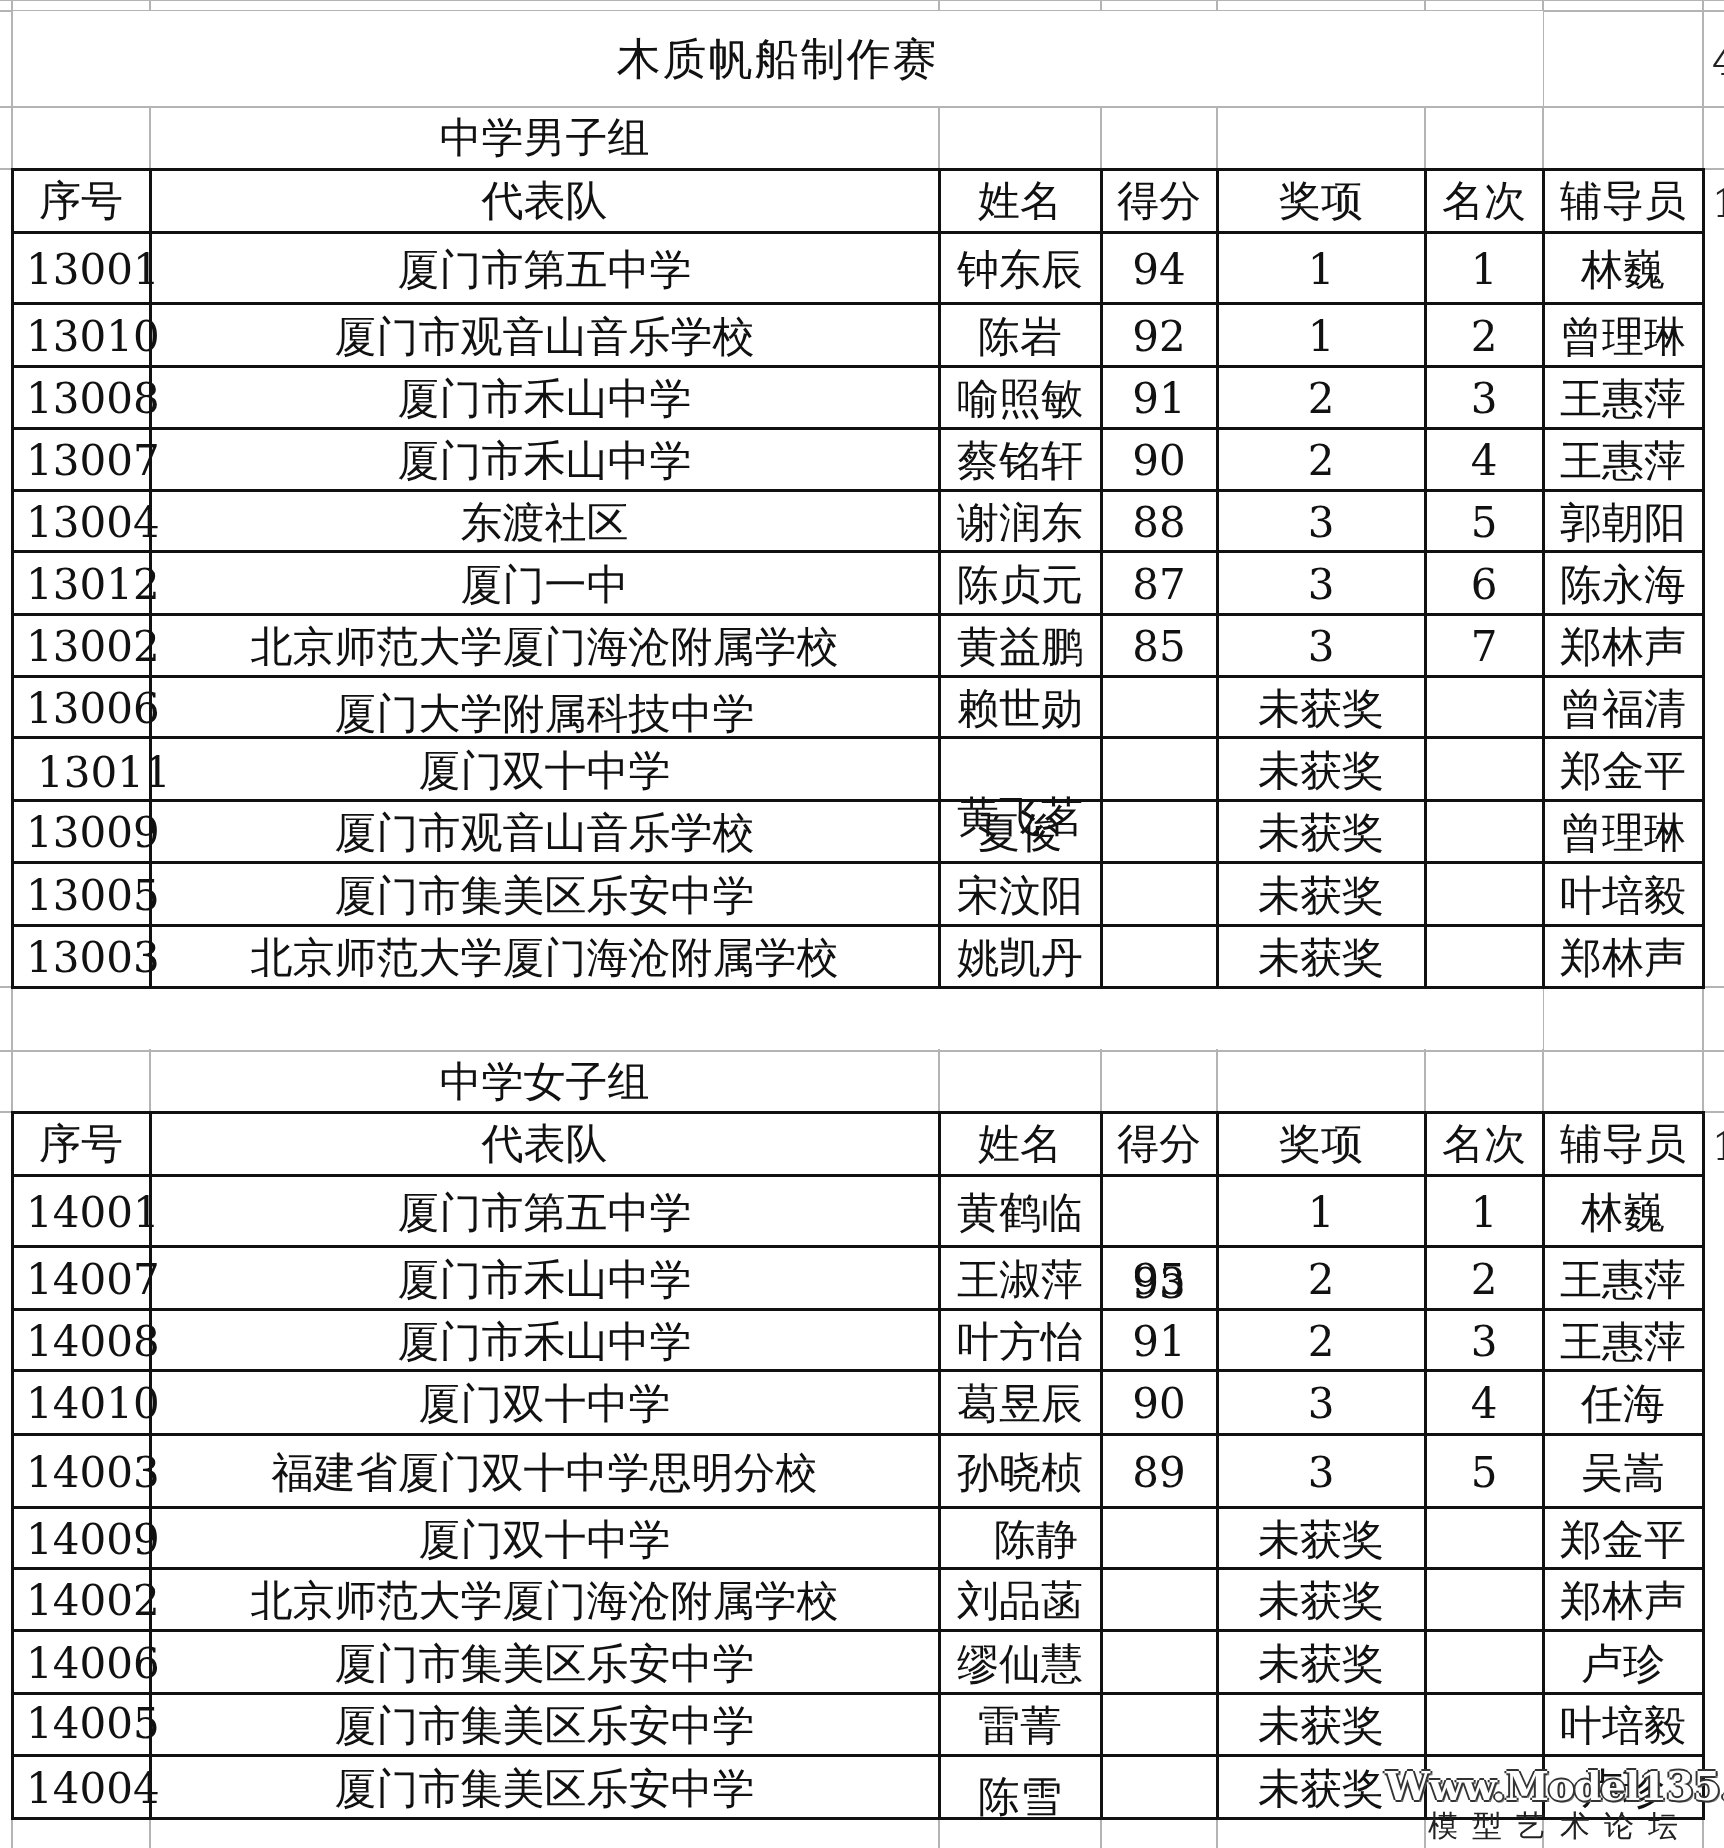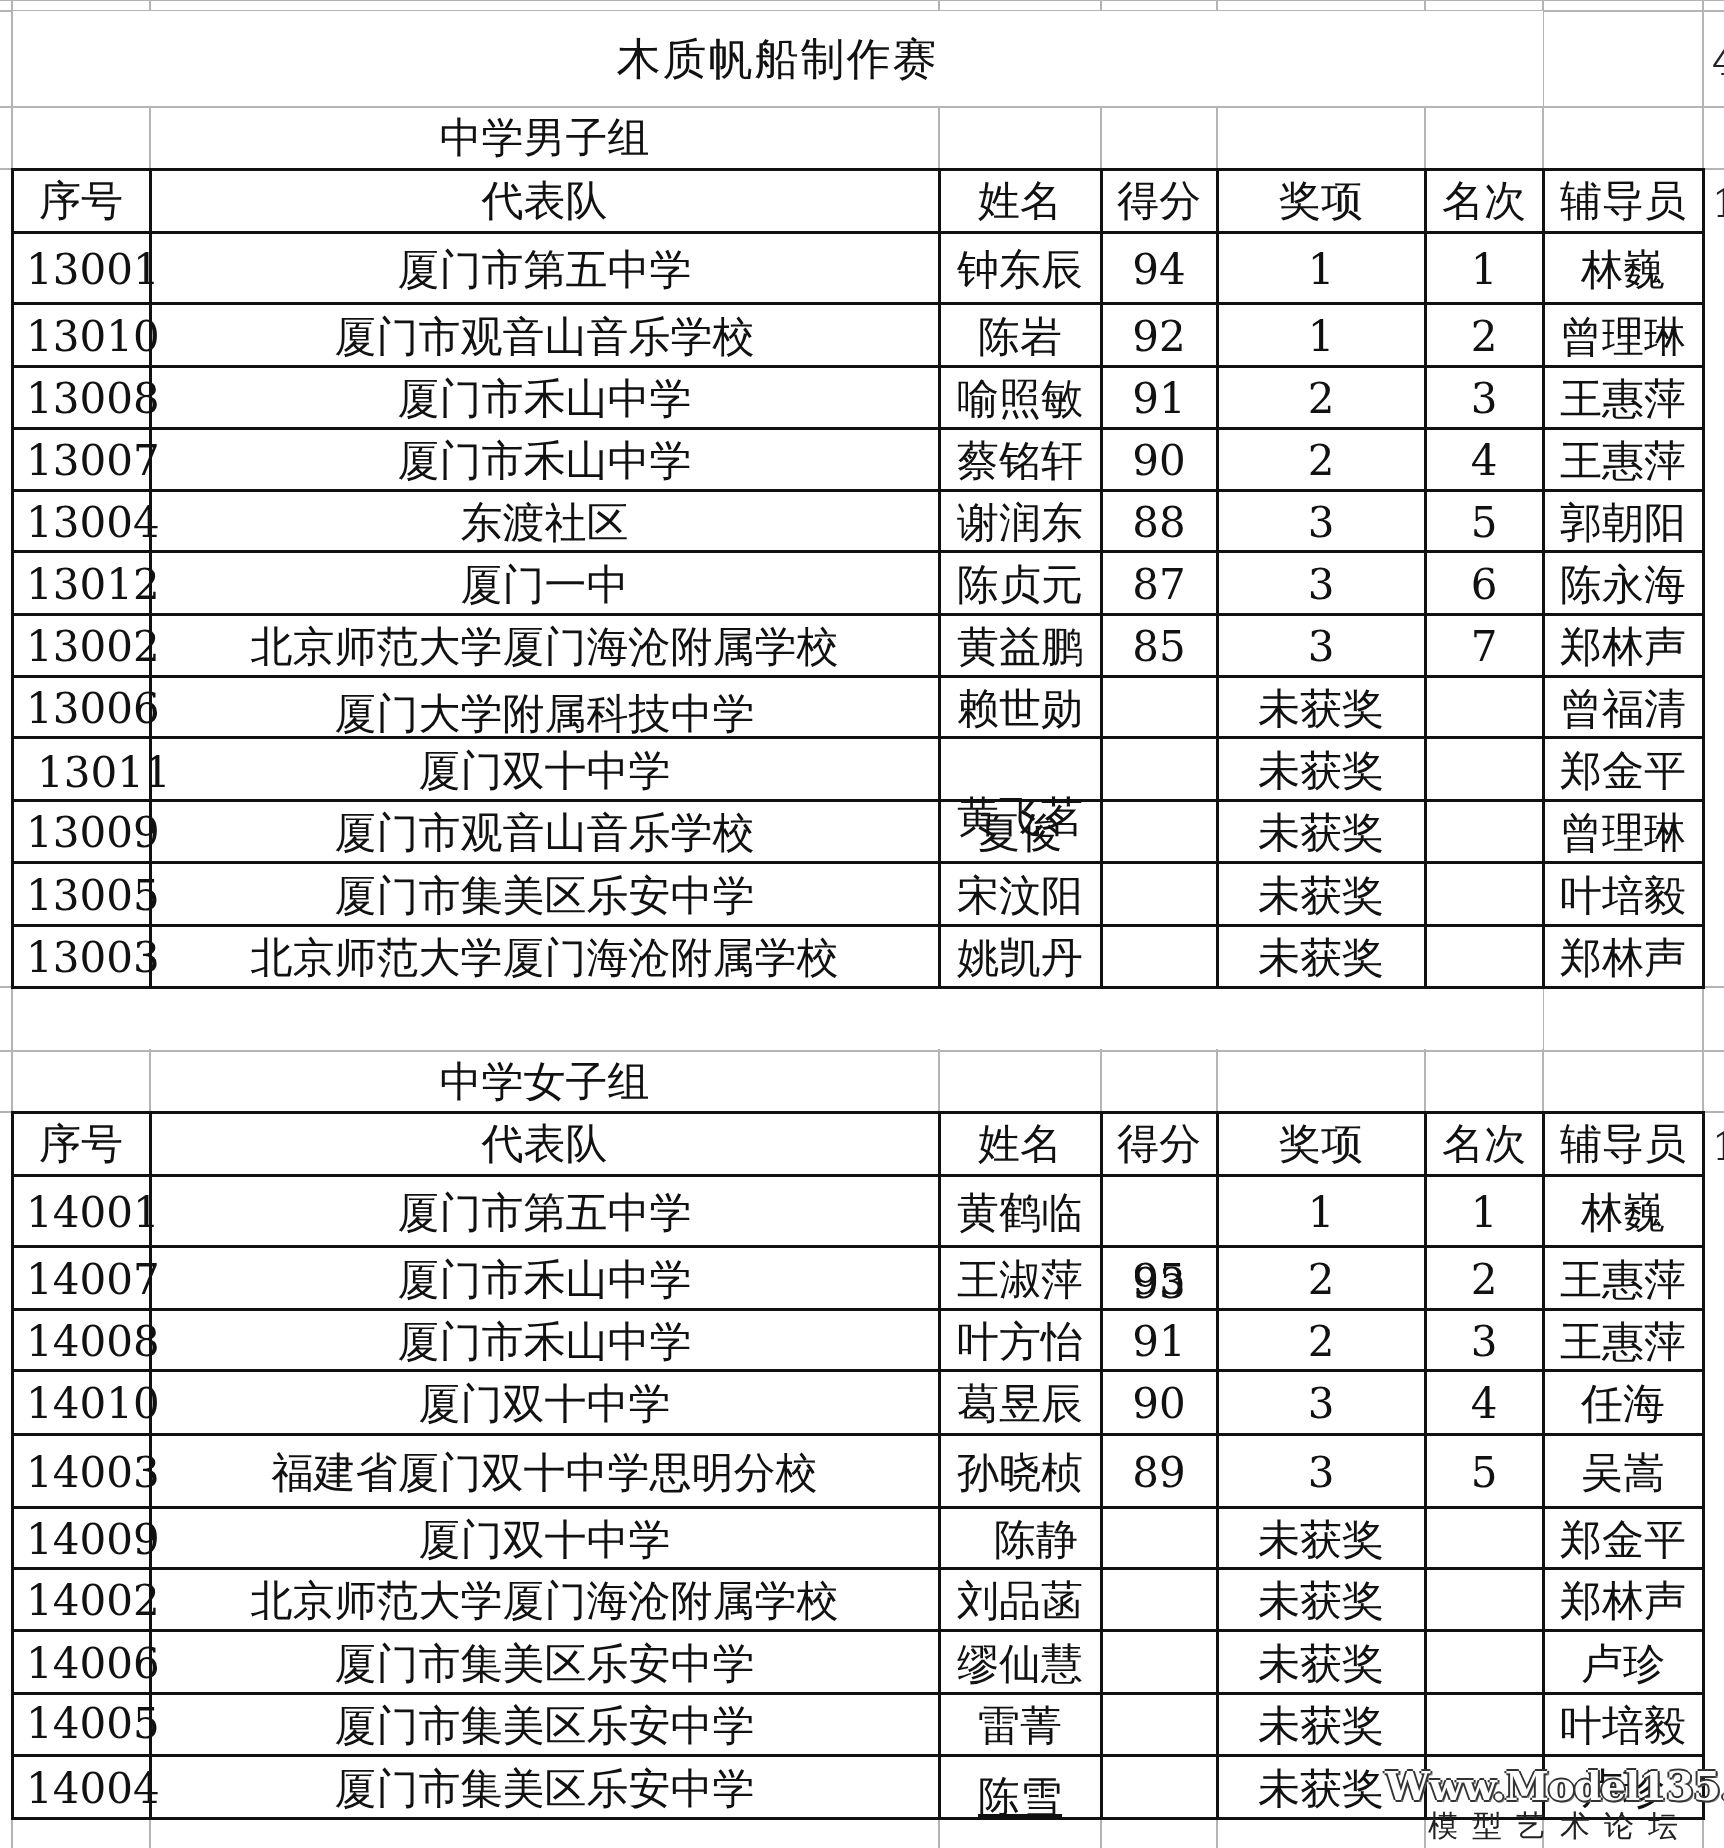--- a/index.html
+++ b/index.html
@@ -247,21 +247,21 @@
     <div class="cell" style="left: 1543px; top: 1630px; width: 160px; height: 63px; padding-top: 4px; box-sizing: border-box;">卢珍</div>
     <div class="cell left" style="left: 12px; top: 1693px; width: 138px; height: 62px; box-sizing: border-box;">14005</div>
     <div class="cell" style="left: 150px; top: 1693px; width: 789px; height: 62px; padding-top: 4px; box-sizing: border-box;">厦门市集美区乐安中学</div>
     <div class="cell" style="left: 939px; top: 1693px; width: 162px; height: 62px; padding-top: 4px; box-sizing: border-box;">雷菁</div>
     <div class="cell" style="left: 1101px; top: 1693px; width: 116px; height: 62px; padding-top: 4px; box-sizing: border-box;"></div>
     <div class="cell" style="left: 1217px; top: 1693px; width: 208px; height: 62px; padding-top: 4px; box-sizing: border-box;">未获奖</div>
     <div class="cell" style="left: 1425px; top: 1693px; width: 118px; height: 62px; padding-top: 4px; box-sizing: border-box;"></div>
     <div class="cell" style="left: 1543px; top: 1693px; width: 160px; height: 62px; padding-top: 4px; box-sizing: border-box;">叶培毅</div>
     <div class="cell left" style="left: 12px; top: 1755px; width: 138px; height: 63px; padding-top: 4px; box-sizing: border-box;">14004</div>
     <div class="cell" style="left: 150px; top: 1755px; width: 789px; height: 63px; padding-top: 4px; box-sizing: border-box;">厦门市集美区乐安中学</div>
-    <div class="cell" style="left: 939px; top: 1755px; width: 162px; height: 63px; padding-top: 20px; box-sizing: border-box; text-decoration: underline;">陈雪</div>
+    <div class="cell" style="left: 939px; top: 1755px; width: 162px; height: 63px; padding-top: 20px; box-sizing: border-box;">陈雪</div>
     <div class="cell" style="left: 1101px; top: 1755px; width: 116px; height: 63px; padding-top: 4px; box-sizing: border-box;"></div>
     <div class="cell" style="left: 1217px; top: 1755px; width: 208px; height: 63px; padding-top: 4px; box-sizing: border-box;">未获奖</div>
     <div class="cell" style="left: 1425px; top: 1755px; width: 118px; height: 63px; padding-top: 4px; box-sizing: border-box;"></div>
     <div class="cell" style="left: 1543px; top: 1755px; width: 160px; height: 63px; padding-top: 4px; box-sizing: border-box;">卢珍</div>
   </div>
 
 <div class="wm1">Www.Model135.Com</div>
 <div class="wm2">模型艺术论坛</div>
 
 </body></html>

